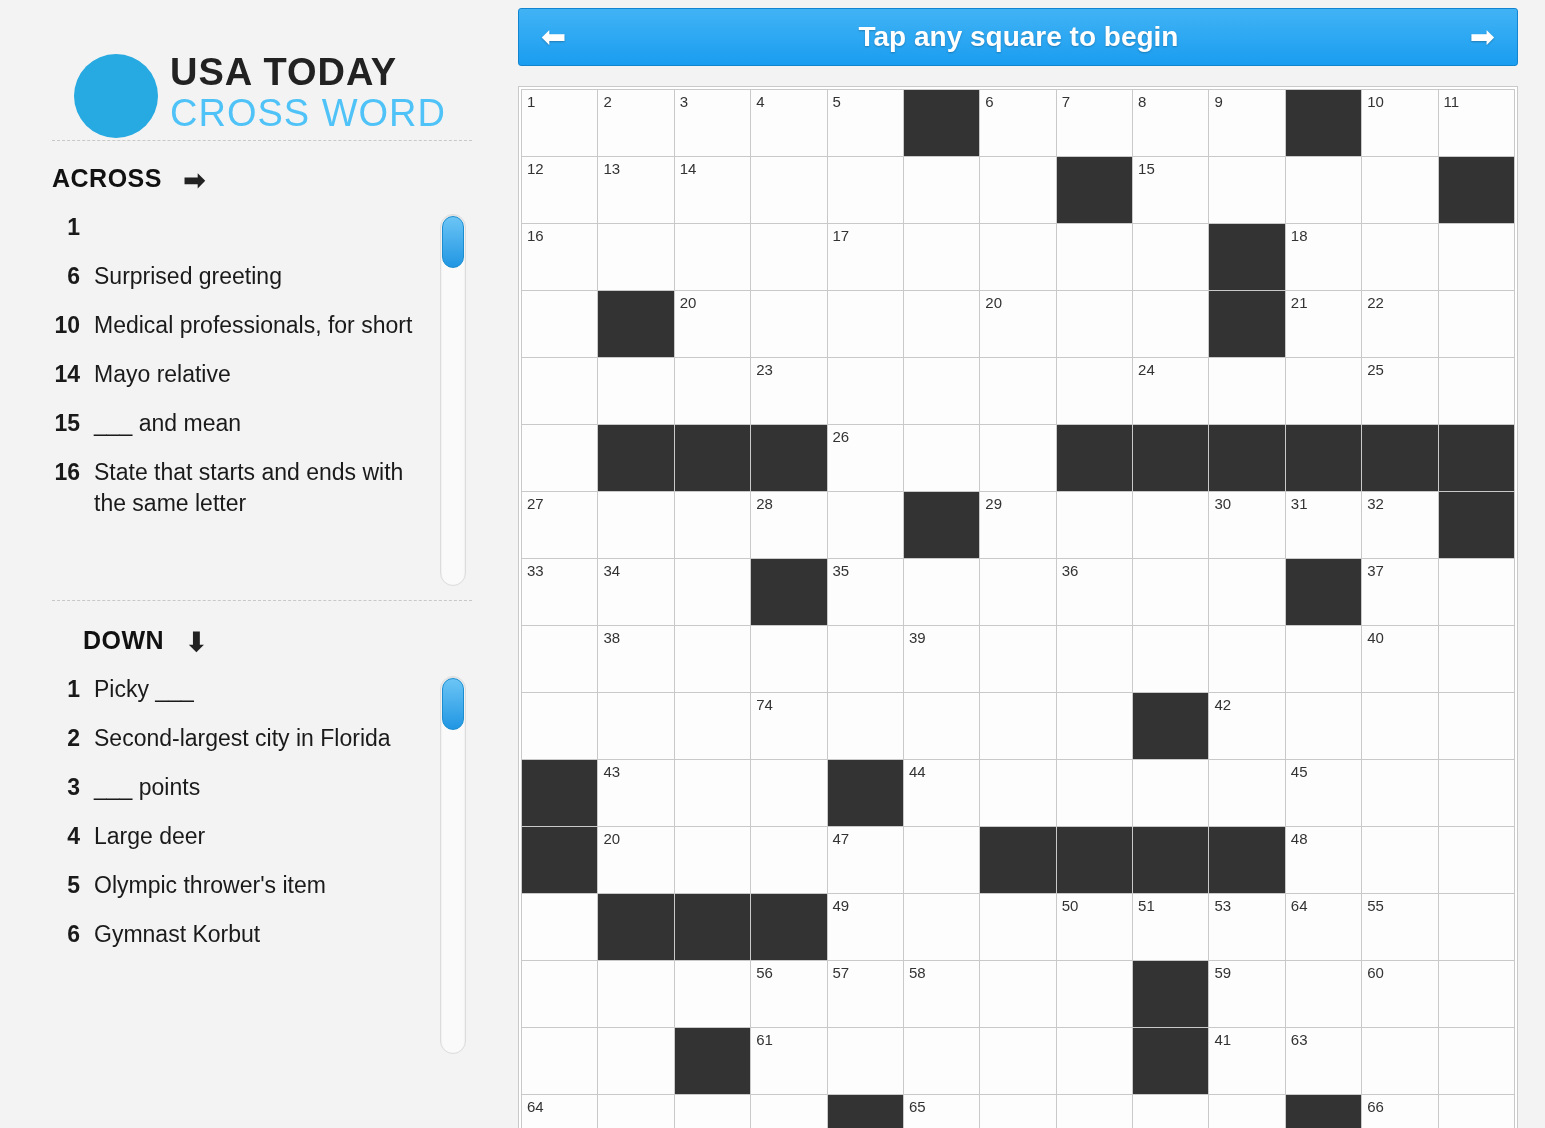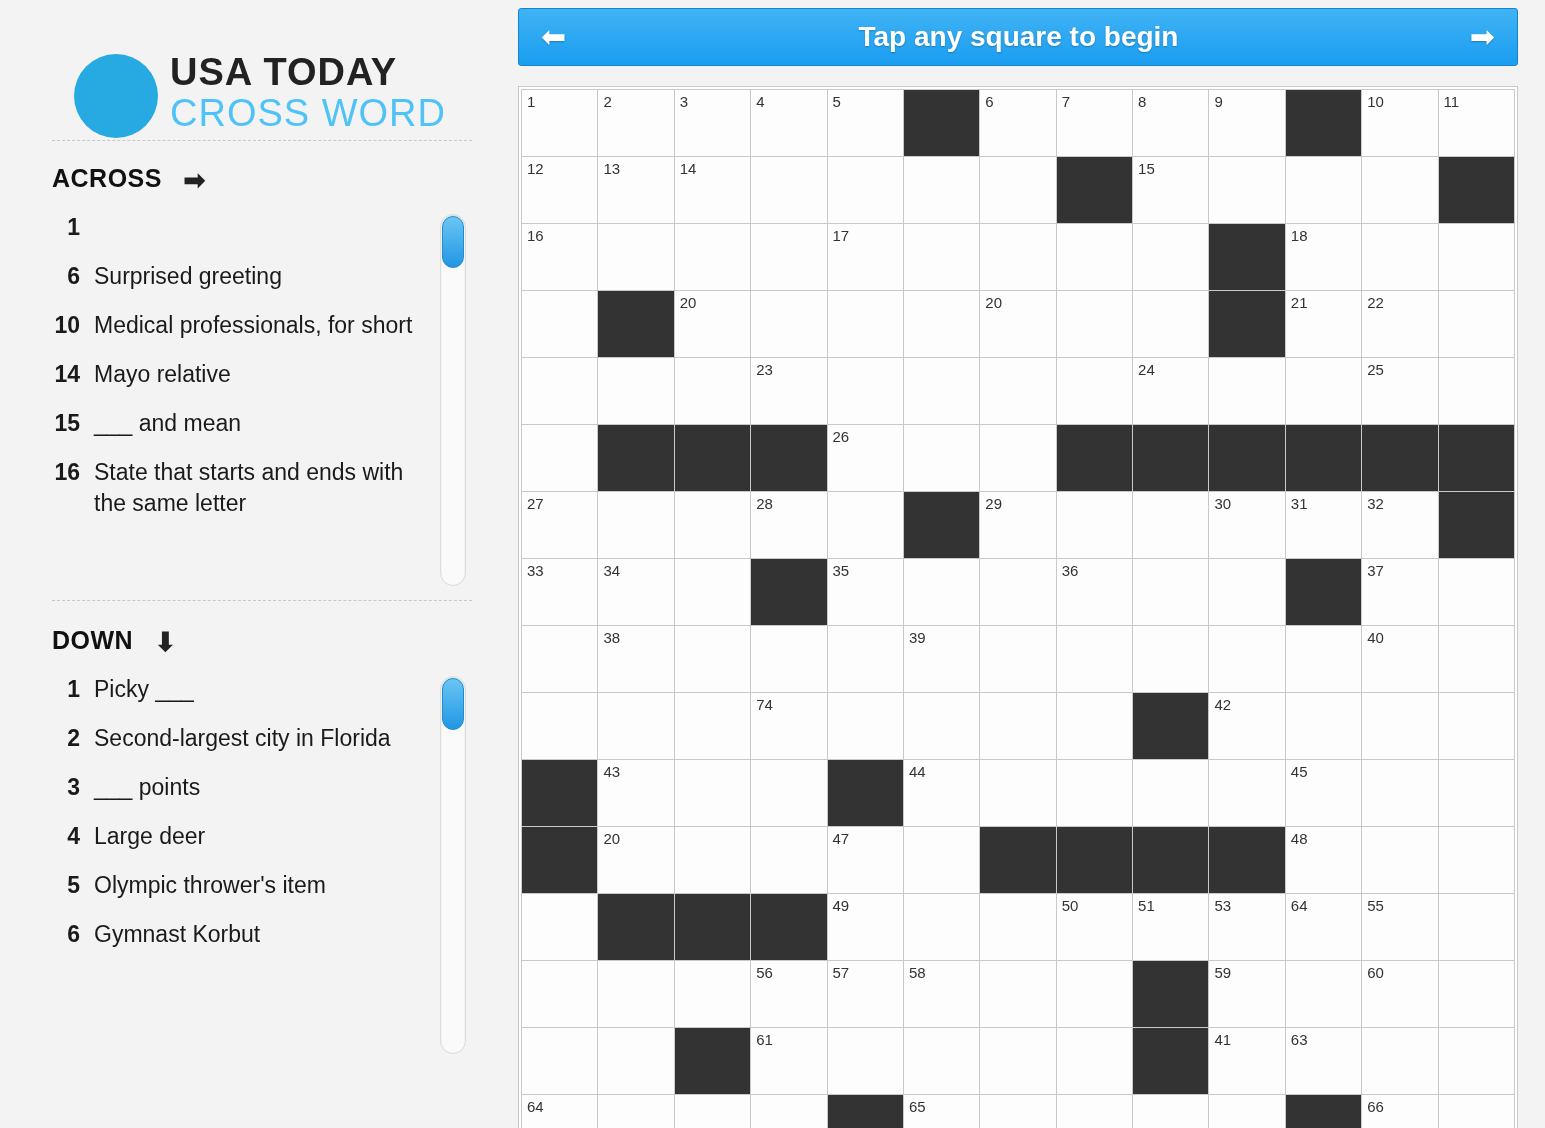--- a/index.html
+++ b/index.html
@@ -65,21 +65,21 @@
 
   .section-head {
     position: absolute;
     left: 52px;
     font-size: 25px;
     font-weight: bold;
     color: #111;
     letter-spacing: 0.5px;
   }
   #across-head { top: 164px; }
-  #down-head { top: 626px; }
+  #down-head { top: 626px; margin-left: 31px; }
 
   .head-arrow {
     display: inline-block;
     margin-left: 14px;
     color: #222;
     font-size: 26px;
     vertical-align: -2px;
   }
 
   .clue-list {

